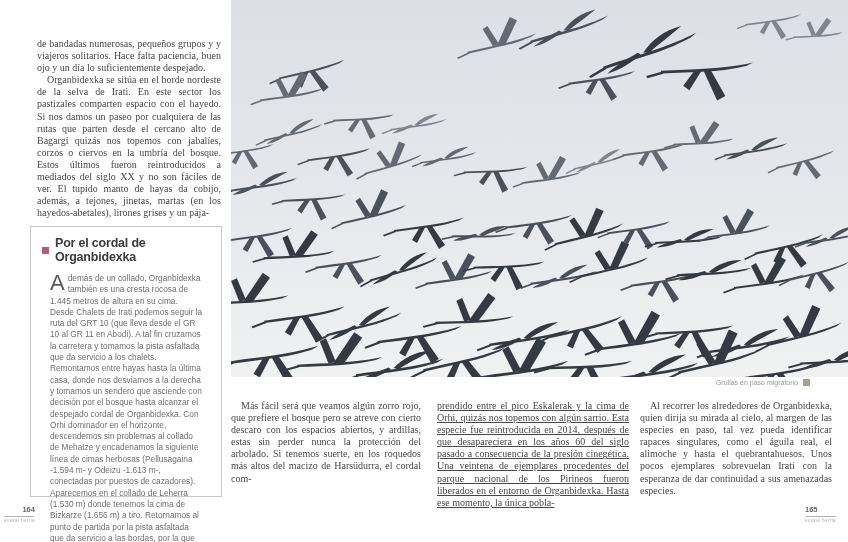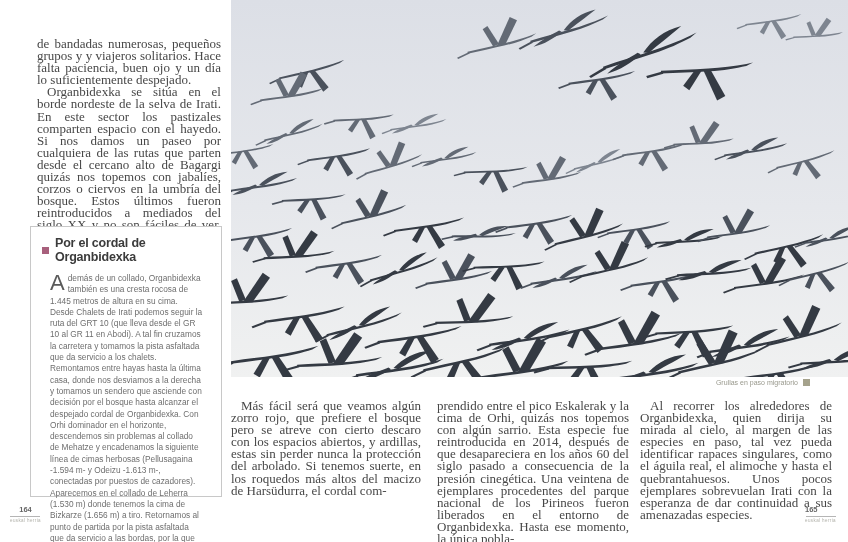--- a/index.html
+++ b/index.html
@@ -1,25 +1,25 @@
 <!DOCTYPE html>
 <html><head>
 <meta charset="utf-8">
 <style>
   html,body{margin:0;padding:0;background:#ffffff;}
   .spread{position:relative;width:848px;height:542px;background:#ffffff;overflow:hidden;
           font-family:"Liberation Serif",serif;color:#474747;}
 
   
-  .col{position:absolute;font-size:13px;line-height:12.1px;text-align:justify;color:#474747;}
+  .col{position:absolute;font-size:10px;line-height:12.1px;text-align:justify;color:#474747;}
   .col p{margin:0;}
   .col p.indent{text-indent:10px;}
   .intro{left:37px;top:38px;width:184px;}
   .colA{left:231px;top:400px;width:190px;}
-  .colB{left:437px;top:400px;width:192px;}
+  .colB{left:437px;top:400px;width:192px;text-decoration:underline;}
   .colC{left:640px;top:400px;width:192px;}
 
   
   .sidebar{position:absolute;left:30px;top:226px;width:192px;height:271px;box-sizing:border-box;
            border:1px solid #c8c8c8;background:#ffffff;padding:9px 18px 0 11px;}
   .sb-title{margin:0 0 9px 0;display:flex;align-items:center;gap:6px;
             font-family:"Liberation Sans",sans-serif;font-size:12.5px;font-weight:bold;
             letter-spacing:-0.2px;color:#3b3b3b;}
   .bullet{display:inline-block;width:7px;height:7px;flex:0 0 7px;}
   .sb-body{margin:0 0 0 8px;font-family:"Liberation Sans",sans-serif;font-size:8.3px;
@@ -31,21 +31,21 @@
   .photo{position:absolute;left:231px;top:0;width:617px;height:377px;margin:0;overflow:hidden;}
   .photo svg{display:block;width:617px;height:377px;}
 
   
   .caption{position:absolute;top:379px;right:38px;display:flex;align-items:center;gap:5px;
            font-family:"Liberation Sans",sans-serif;font-size:7px;color:#98988c;}
   .cap-square{display:inline-block;width:7px;height:7px;}
 
   
   .folio{position:absolute;font-family:"Liberation Sans",sans-serif;}
-  .folio-left{left:10px;top:505px;text-align:center;}
+  .folio-left{left:4px;top:505px;text-align:right;}
   .folio-right{right:12px;top:505px;}
   .folio-num{font-size:7.5px;font-weight:bold;color:#666;}
   .folio-rule{width:30px;height:1px;background:#b5b5b5;margin:2px 0 1px 0;}
   .folio-right .folio-rule{margin-left:auto;}
   .folio-label{font-size:4.5px;letter-spacing:0.4px;color:#b0b0a8;text-transform:lowercase;}
 </style>
 </head>
 <body>
 
 <div class="spread">

